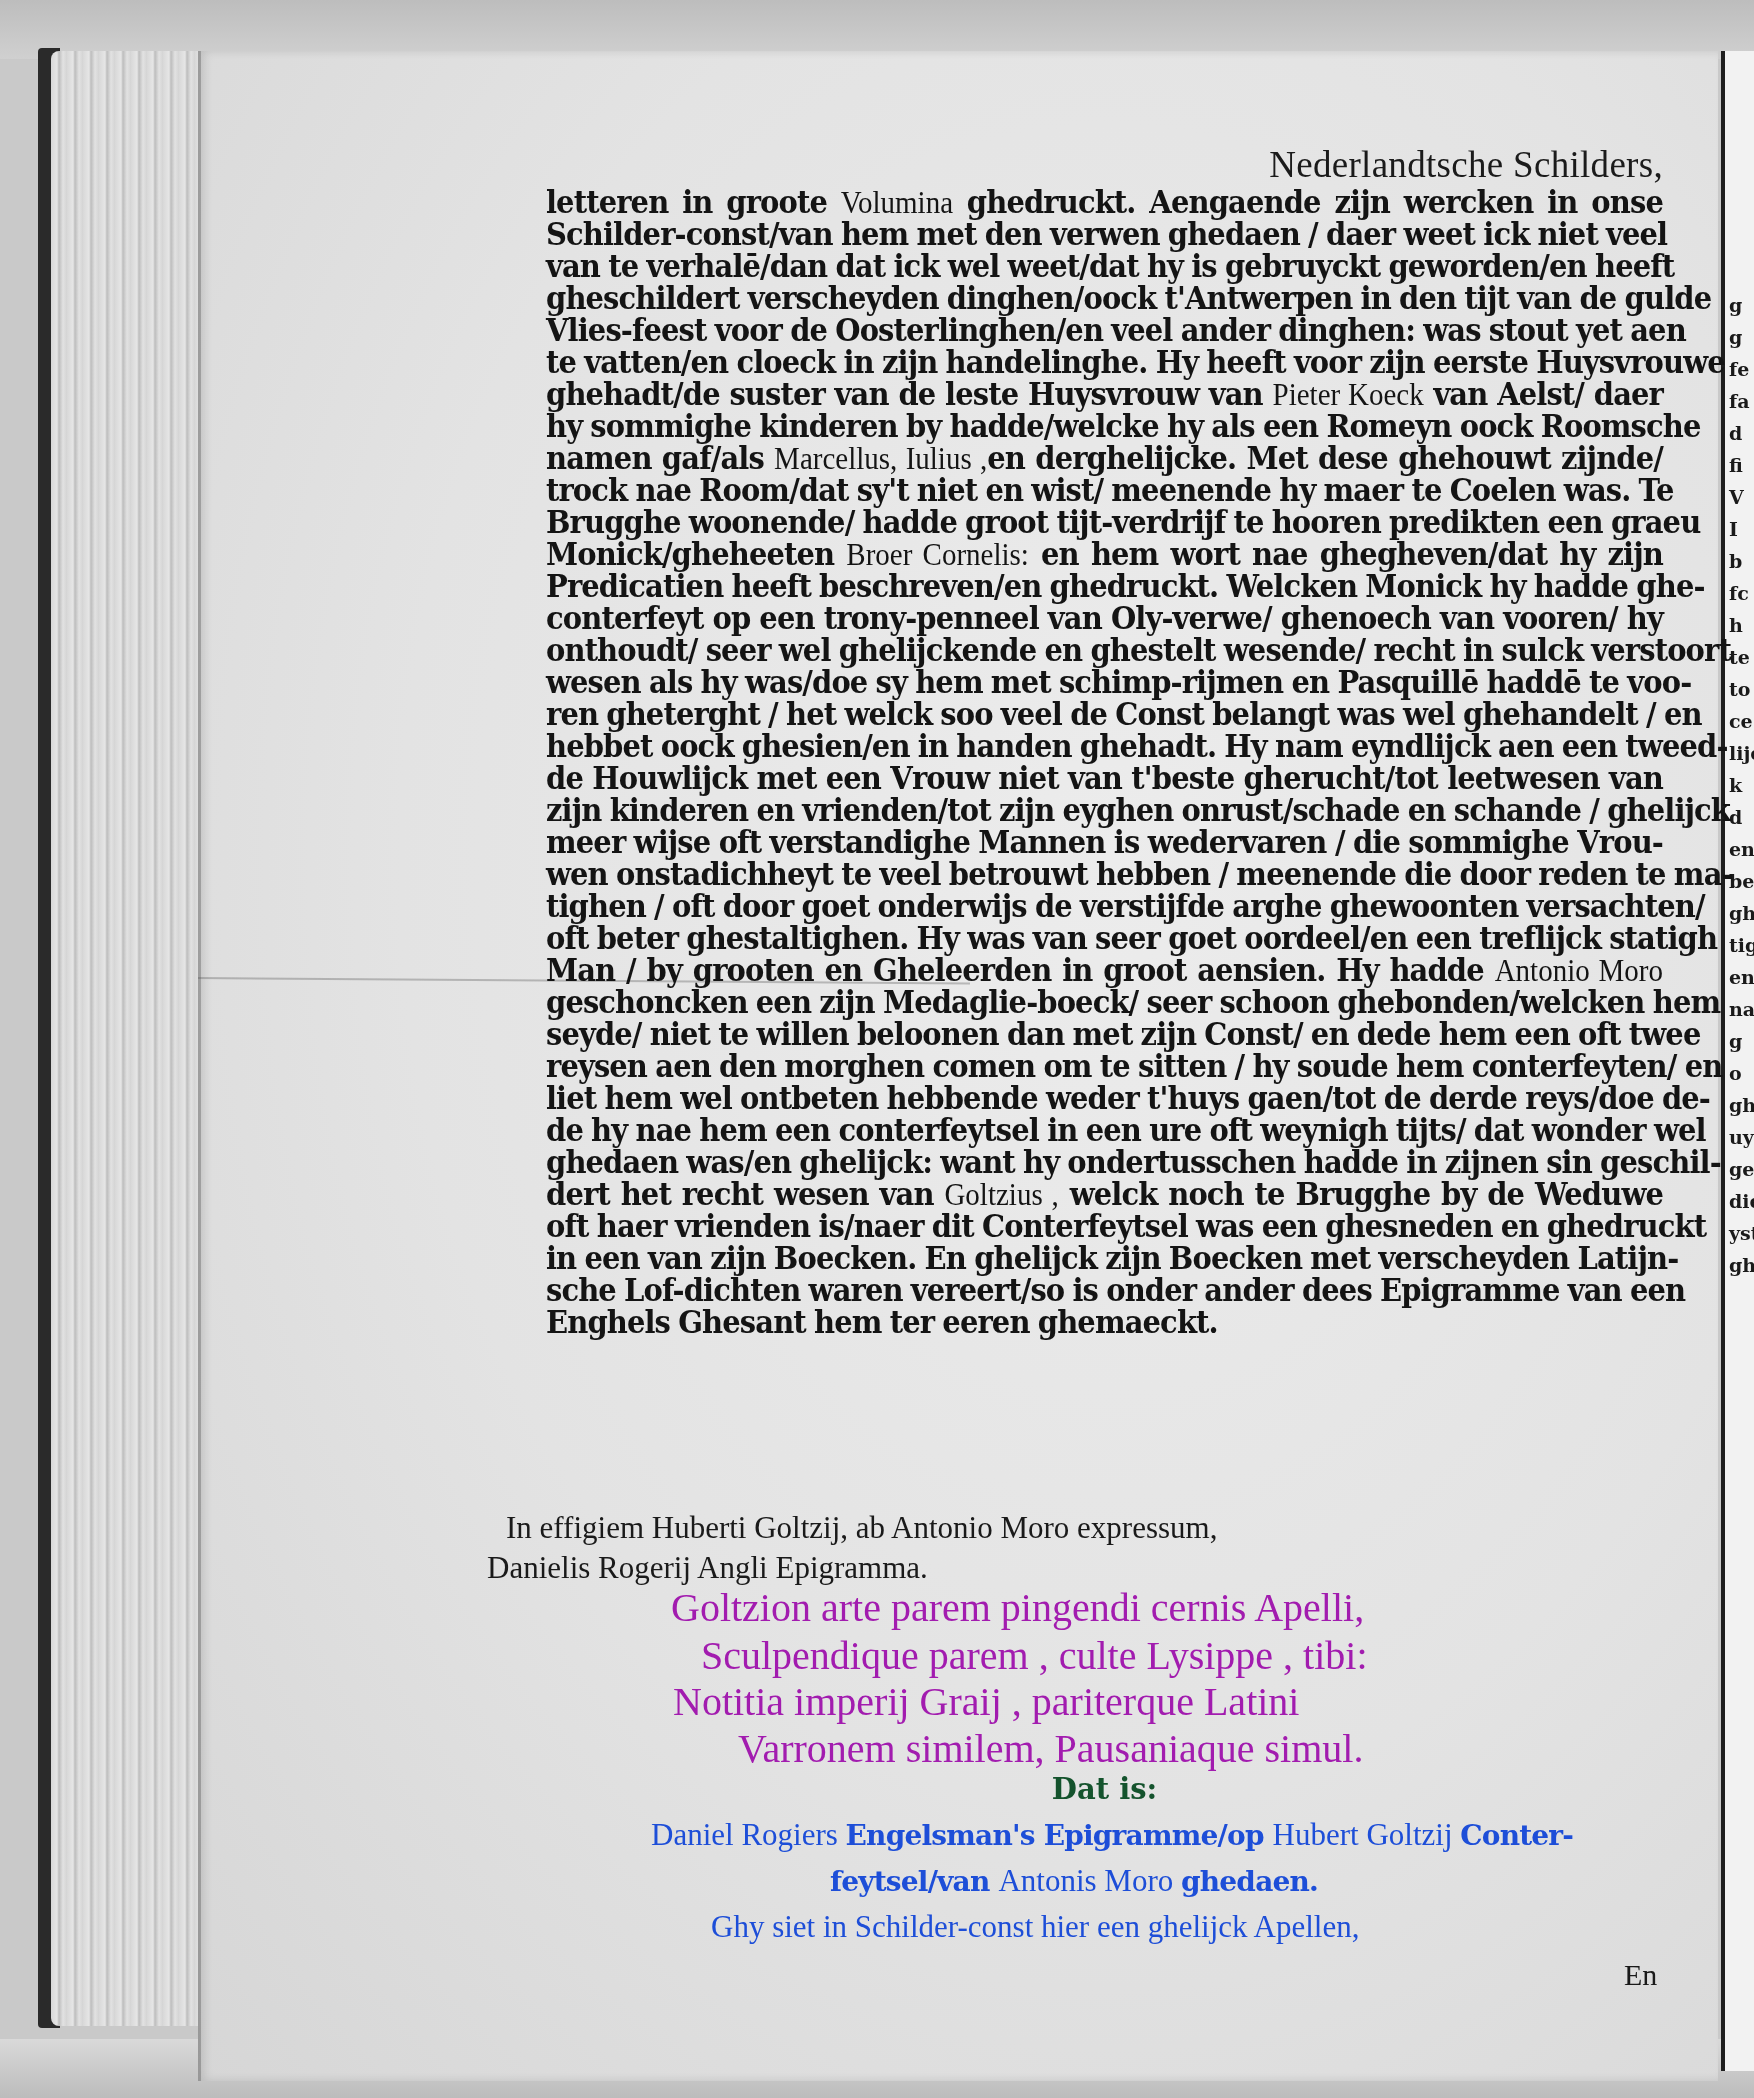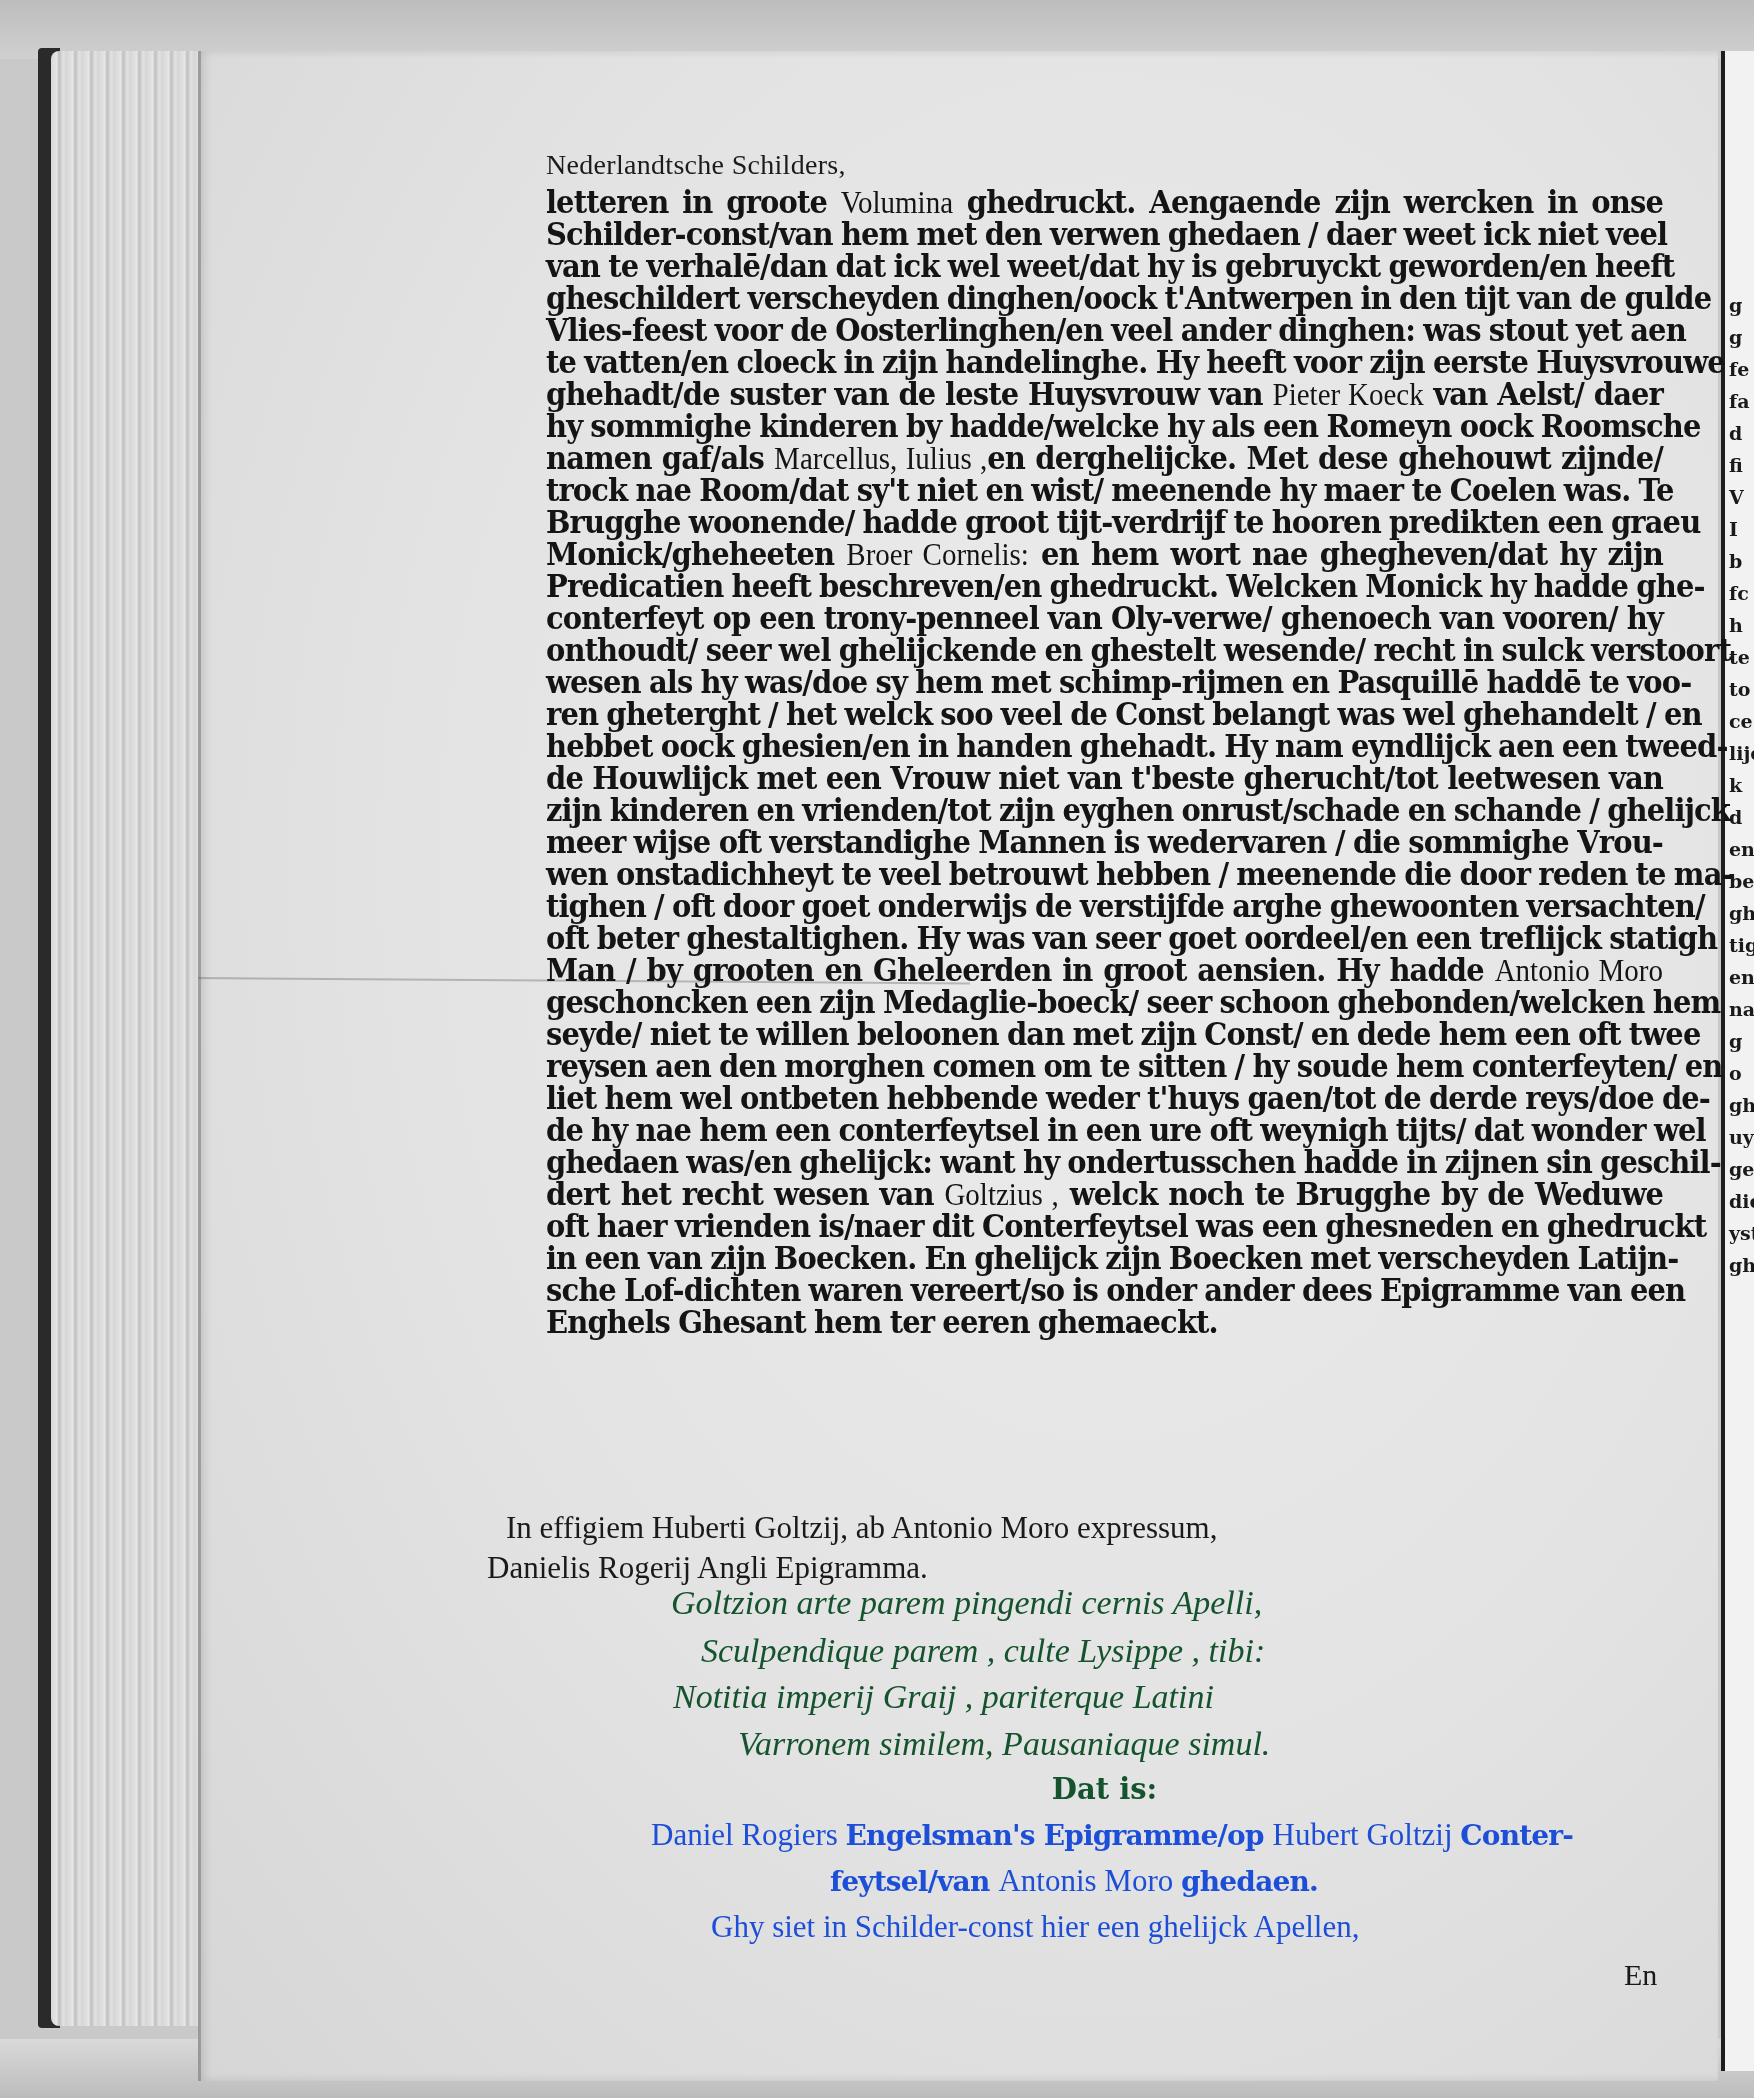--- a/index.html
+++ b/index.html
@@ -44,39 +44,39 @@
       background: #f2f2f2; border-left: 4px solid #1e1e1e; overflow: hidden;
     }
     .next-page .frag {
       font-family: "DejaVu Serif", serif; font-weight: bold; font-size: 19px;
       color: #1a1a1a; line-height: 32px; padding-left: 4px; white-space: nowrap;
     }
     .next-page .frags { position: absolute; top: 238px; left: 0; }
 
     .text-block { position: absolute; left: 546px; top: 144px; width: 1117px; }
     .running-head {
-      text-align: left; font-size: 28px; color: #1b1b1b; margin-left: 0px;
+      text-align: right; font-size: 37px; color: #1b1b1b; margin-left: 0px;
       height: 42px; line-height: 42px; letter-spacing: 0.3px;
     }
     .body-line {
       font-family: "DejaVu Serif", serif; font-weight: bold;
       font-size: 29px; line-height: 32px; height: 32px;
       color: #141414; white-space: nowrap; text-align: justify;
       text-align-last: justify; letter-spacing: -0.9px; word-spacing: -1px;
       transform: scaleY(1.08);
     }
     .body-line.last { text-align-last: left; }
     .roman { font-family: "Liberation Serif", serif; font-weight: normal; letter-spacing: 0px; }
 
     .latin-title {
       position: absolute; left: 0; width: 100%; text-align: left;
       font-size: 31px; color: #1a1a1a; line-height: 36px;
     }
     .verse {
-      position: absolute; font-style: italic; font-size: 34px; color: #14532d; white-space: nowrap;
+      position: absolute; font-size: 40px; color: #a21caf; white-space: nowrap;
     }
     .dat-is {
       position: absolute; left: 0; width: 100%; text-align: center;
       font-family: "DejaVu Serif", serif; font-weight: bold; font-size: 29px; color: #14532d;
     }
     .mixed-line {
       position: absolute; white-space: nowrap; font-size: 31px; color: #1d4ed8;
     }
     .mixed-line .bl { font-family: "DejaVu Serif", serif; font-weight: bold; font-size: 28px; letter-spacing: -0.8px; }
     .catchword {

